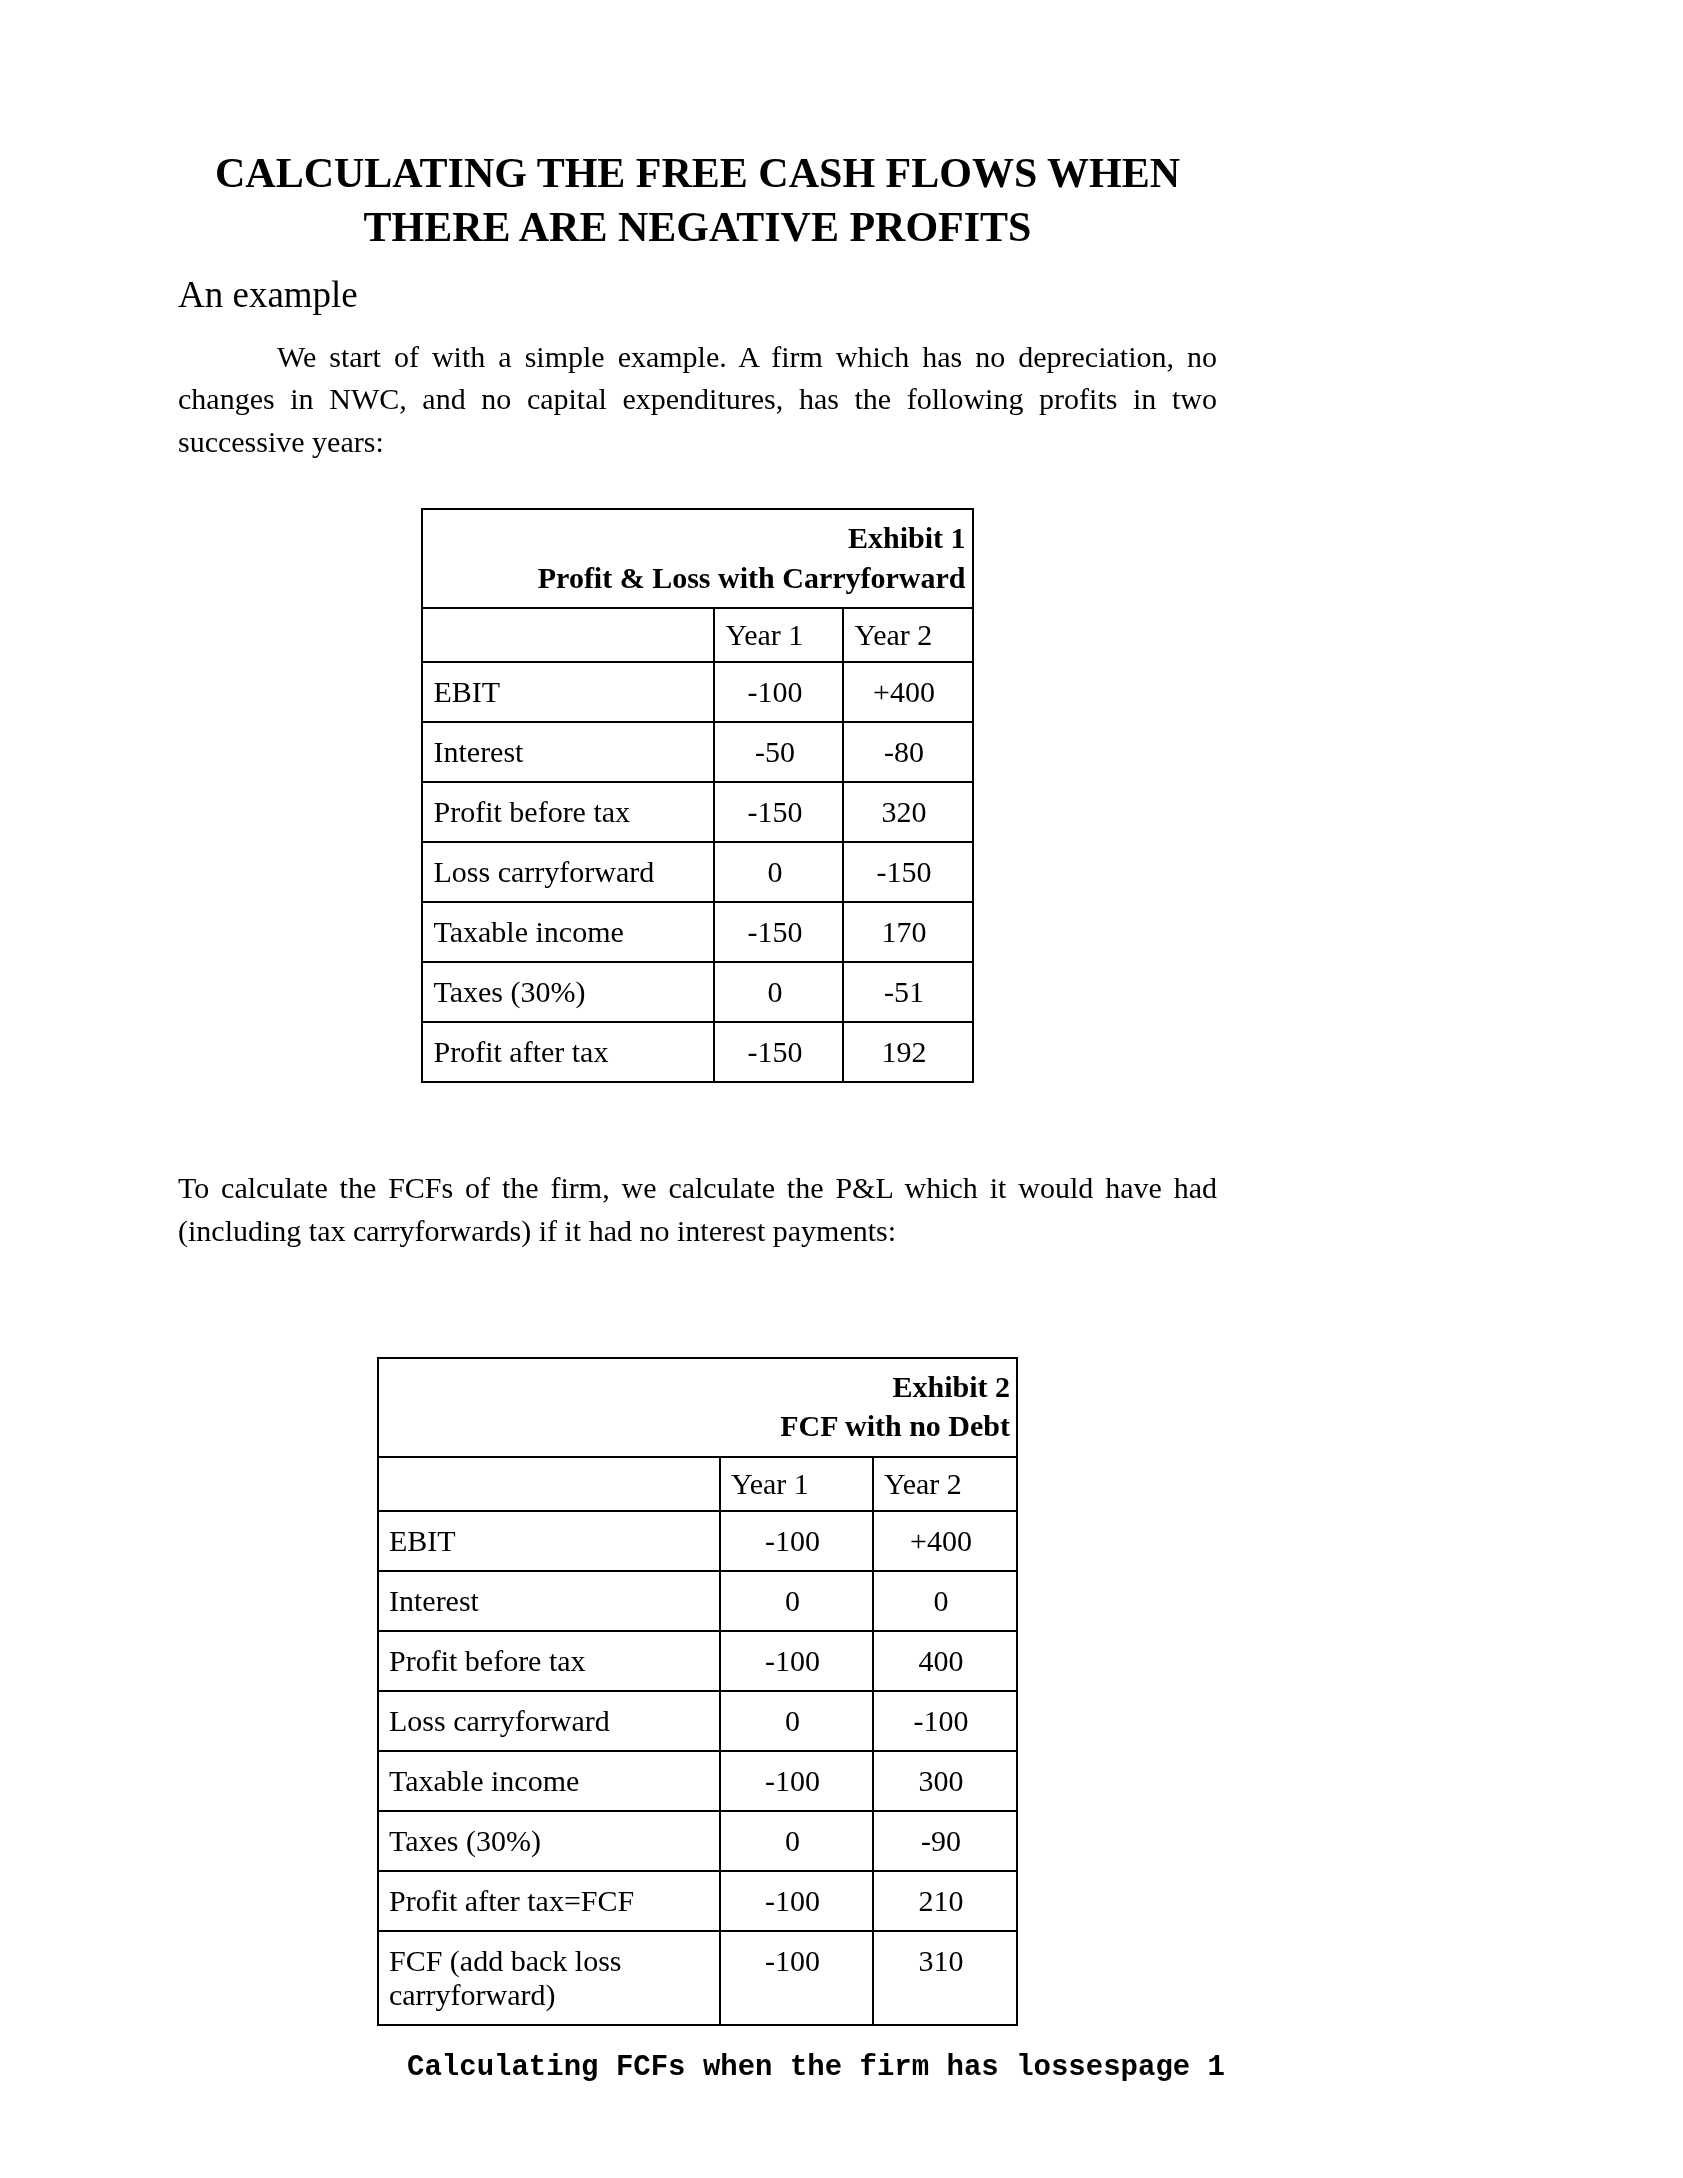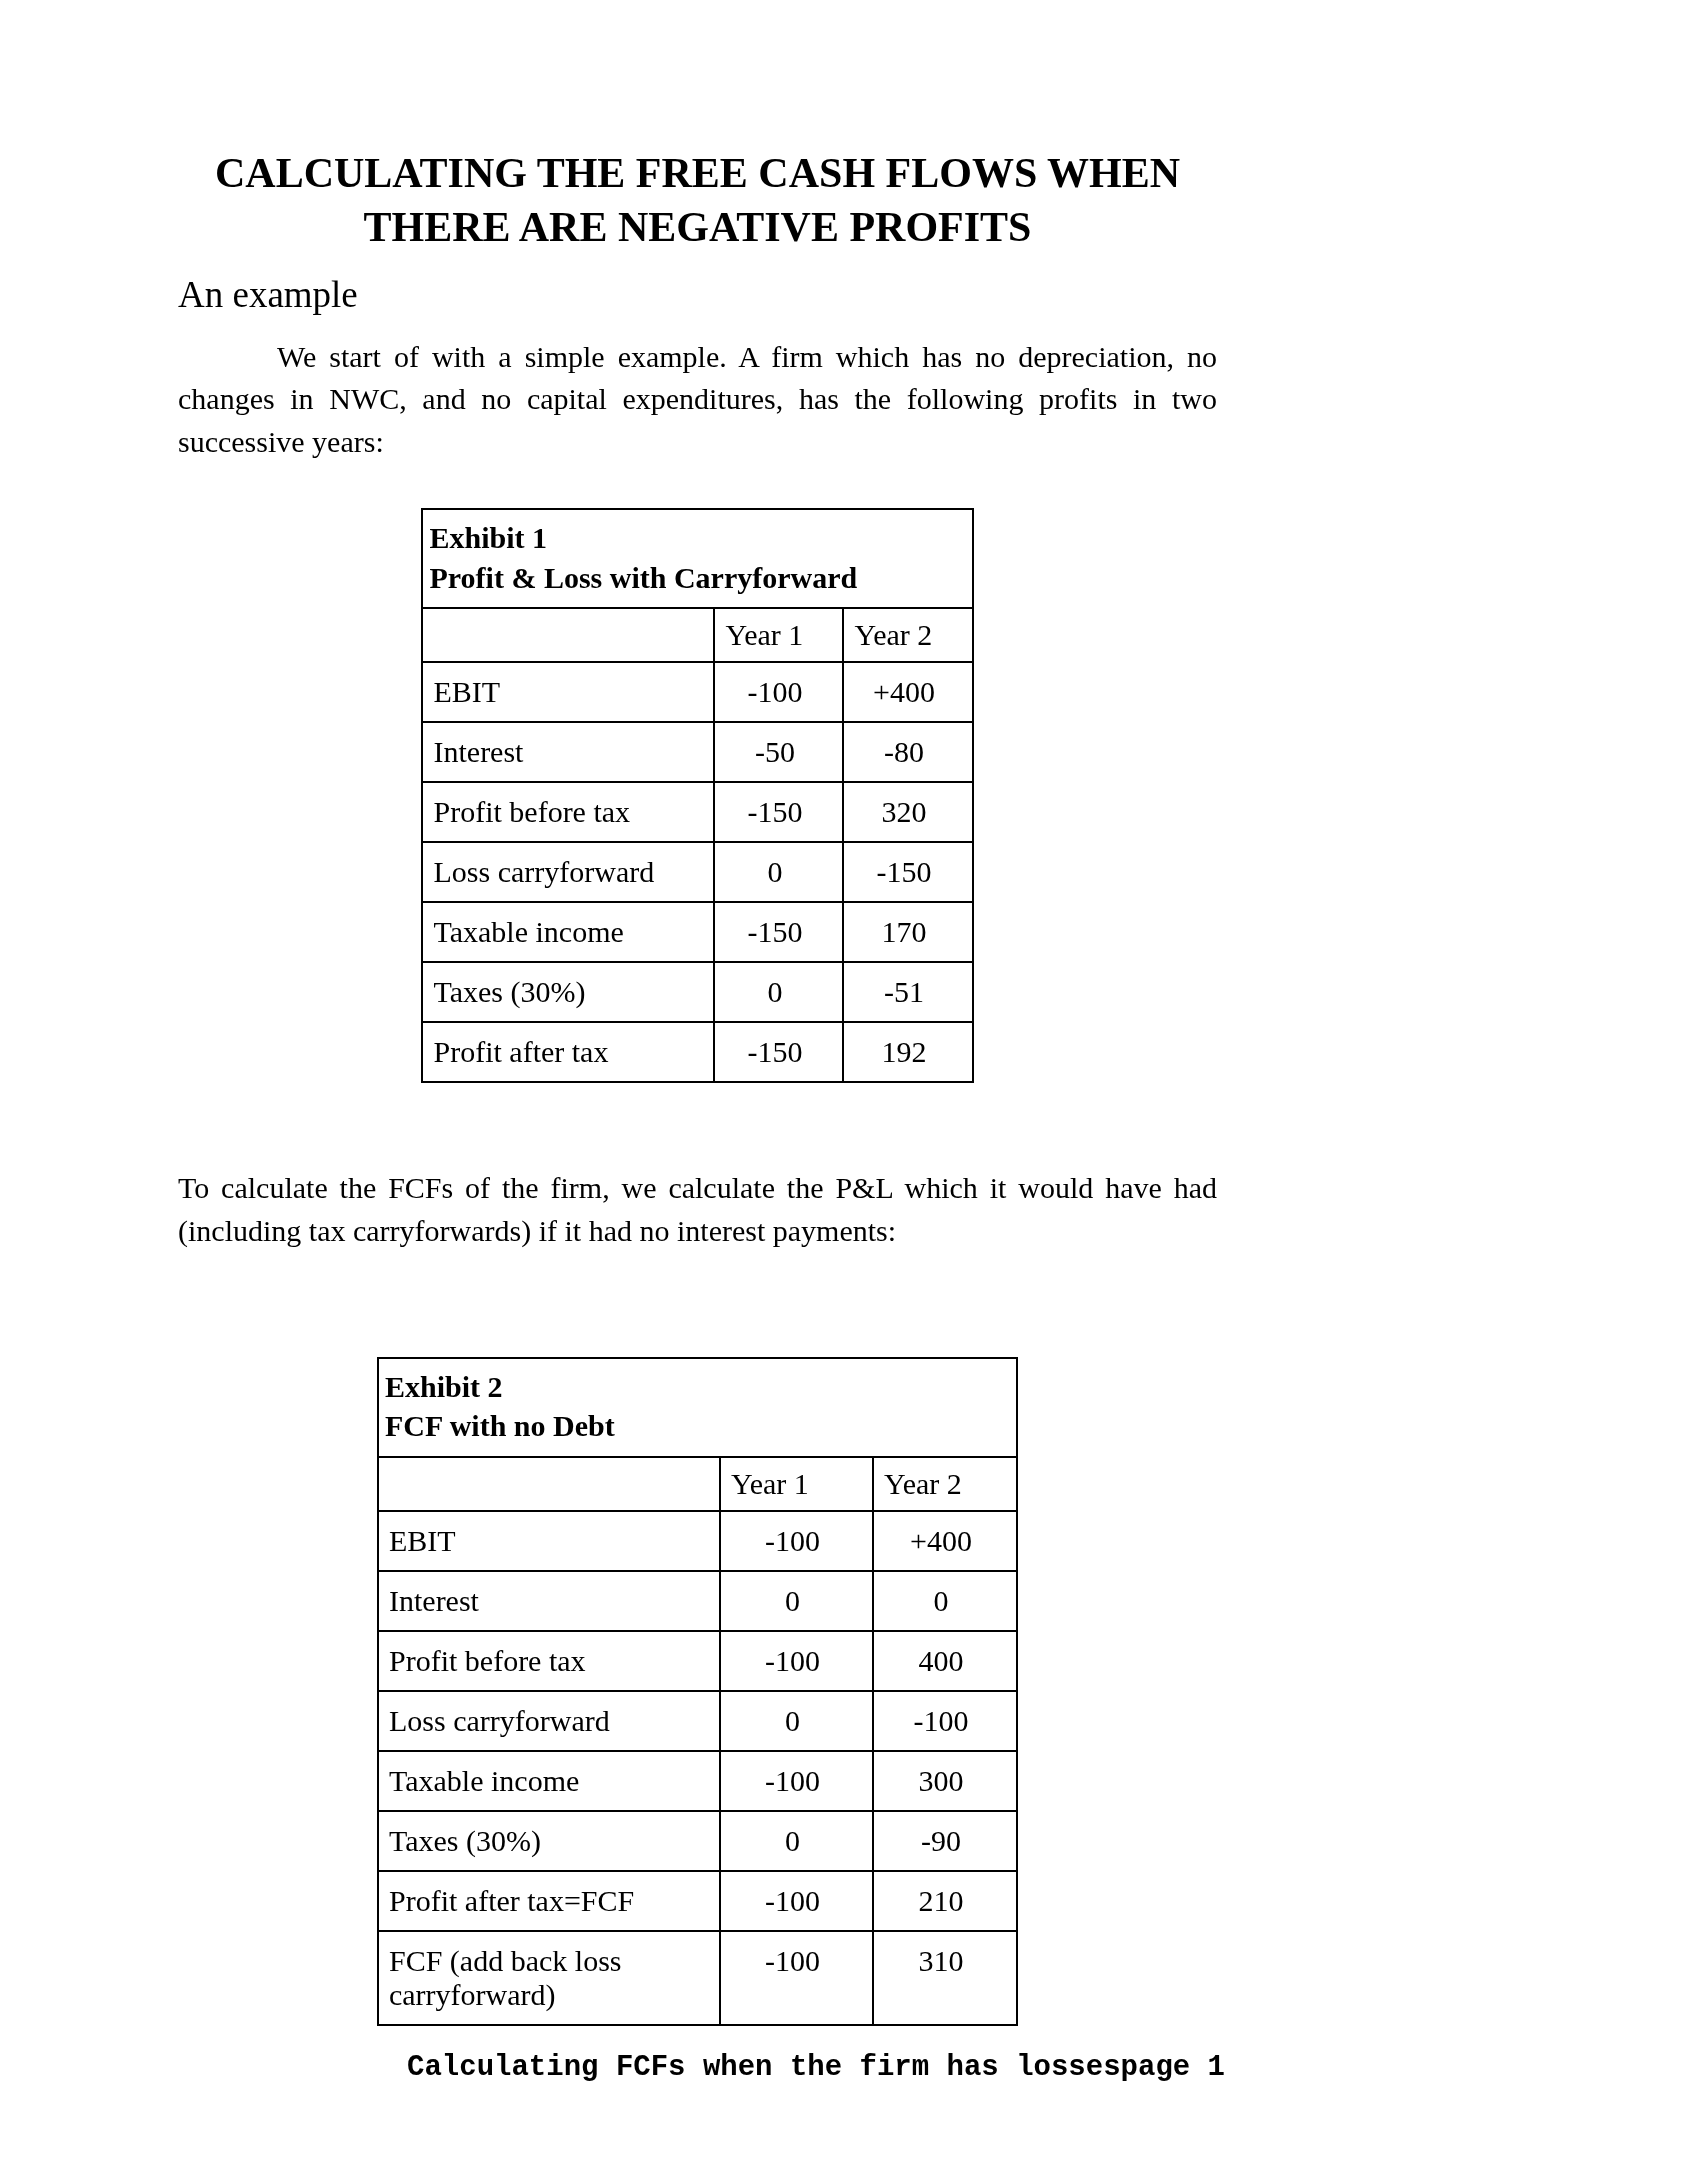--- a/index.html
+++ b/index.html
@@ -49,21 +49,21 @@
     margin: 45px auto 0 auto;
   }
   table.exhibit-1 { width: 549px; margin-bottom: 84px; }
   table.exhibit-2 { width: 639px; margin-top: 104px; }
   .exhibit th, .exhibit td {
     border: 2px solid #000000;
     font-size: 30px;
     vertical-align: top;
   }
   .exhibit .caption-cell {
-    text-align: left;
+    text-align: right;
     font-weight: bold;
     padding: 8px 6px 10px 6px;
     border-radius: 32px;
   }
   .exhibit .caption-cell div { line-height: 1.32; }
   .exhibit .colhead th {
     font-weight: normal;
     text-align: left;
     padding: 9px 10px;
     margin-top: 8px;

